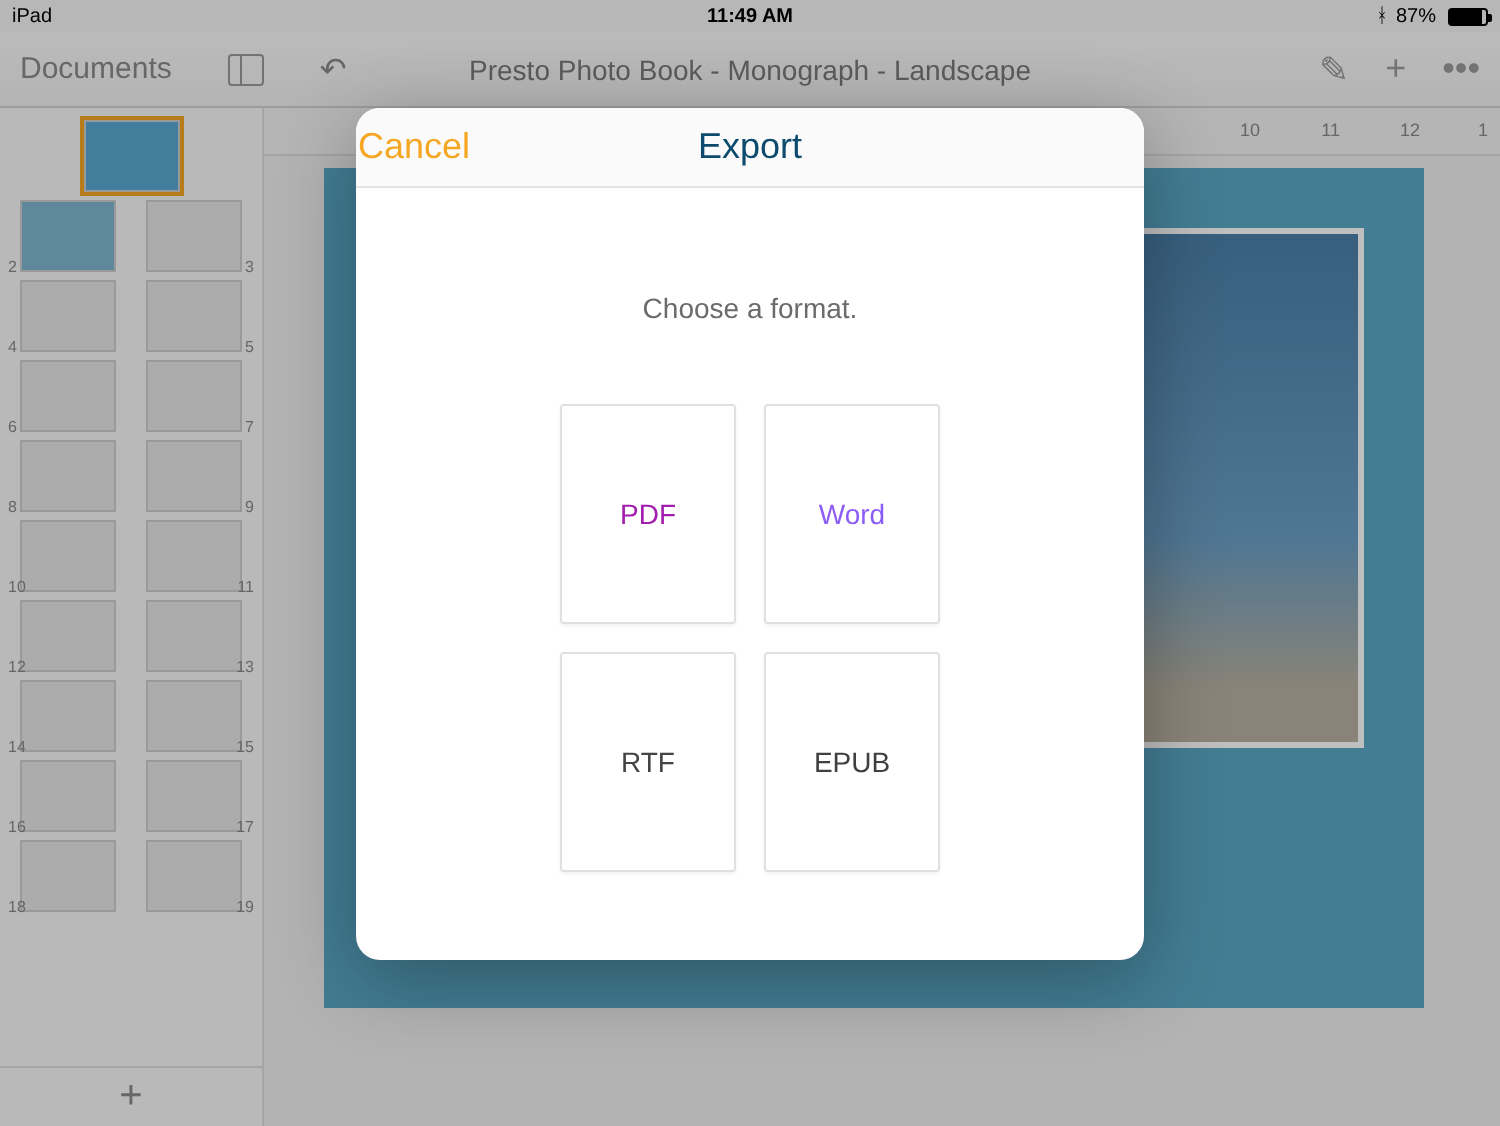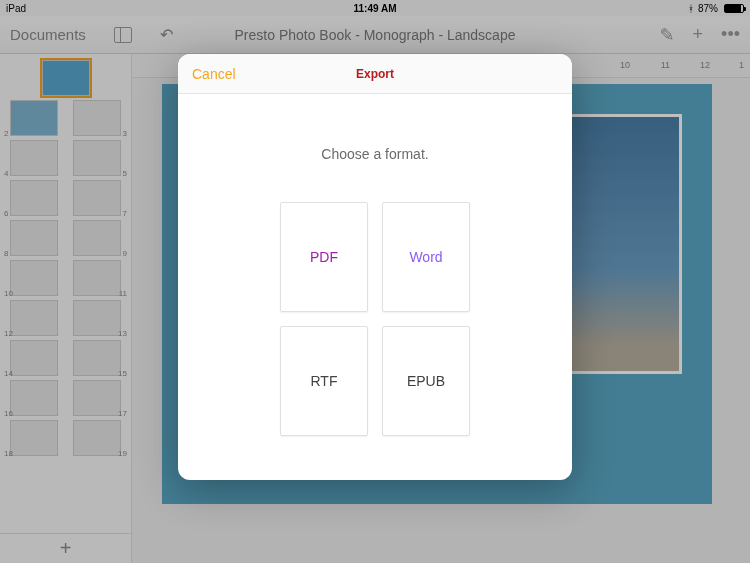--- a/index.html
+++ b/index.html
@@ -43,22 +43,22 @@
 .ruler span{position:absolute;top:6px}
 .page{position:absolute;left:30px;top:30px;width:550px;height:420px;background:#5aa7c4}
 .photo{position:absolute;right:30px;top:30px;width:250px;height:260px;background:linear-gradient(#4a7fa8,#6a9ec4 60%,#b8b0a0 90%);border:3px solid #fff}
 
 
 .dim{position:absolute;inset:0;background:rgba(0,0,0,0.25)}
 
 
 .modal{position:absolute;left:178px;top:54px;width:394px;height:426px;background:#fff;border-radius:12px;overflow:hidden;box-shadow:0 10px 40px rgba(0,0,0,0.3)}
 .m-head{height:40px;border-bottom:1px solid #e5e5e5;display:flex;align-items:center;justify-content:center;position:relative;background:#fafafa}
-.m-cancel{position:absolute;left:14px;color:#f5a623;font-size:14px}
-.m-title{font-size:12px;font-weight:700;color:#b91c1c}
+.m-cancel{position:absolute;left:1px;color:#f5a623;font-size:18px}
+.m-title{font-size:18px;font-weight:400;color:#0c4a6e}
 .m-sub{text-align:center;margin-top:52px;font-size:14px;color:#6b6b6b}
 .fmt-grid{display:grid;grid-template-columns:88px 88px;gap:14px;justify-content:center;margin-top:40px}
 .fmt{height:110px;background:#fff;border:1px solid #e0e0e0;border-radius:2px;box-shadow:0 1px 2px rgba(0,0,0,0.06);display:flex;align-items:center;justify-content:center;font-size:14px;font-weight:500}
 .c-pdf{color:#a21caf}
 .c-word{color:#8b5cf6}
 .c-rtf{color:#444}
 .c-epub{color:#404040}
 </style>
 </head>
 <body>

